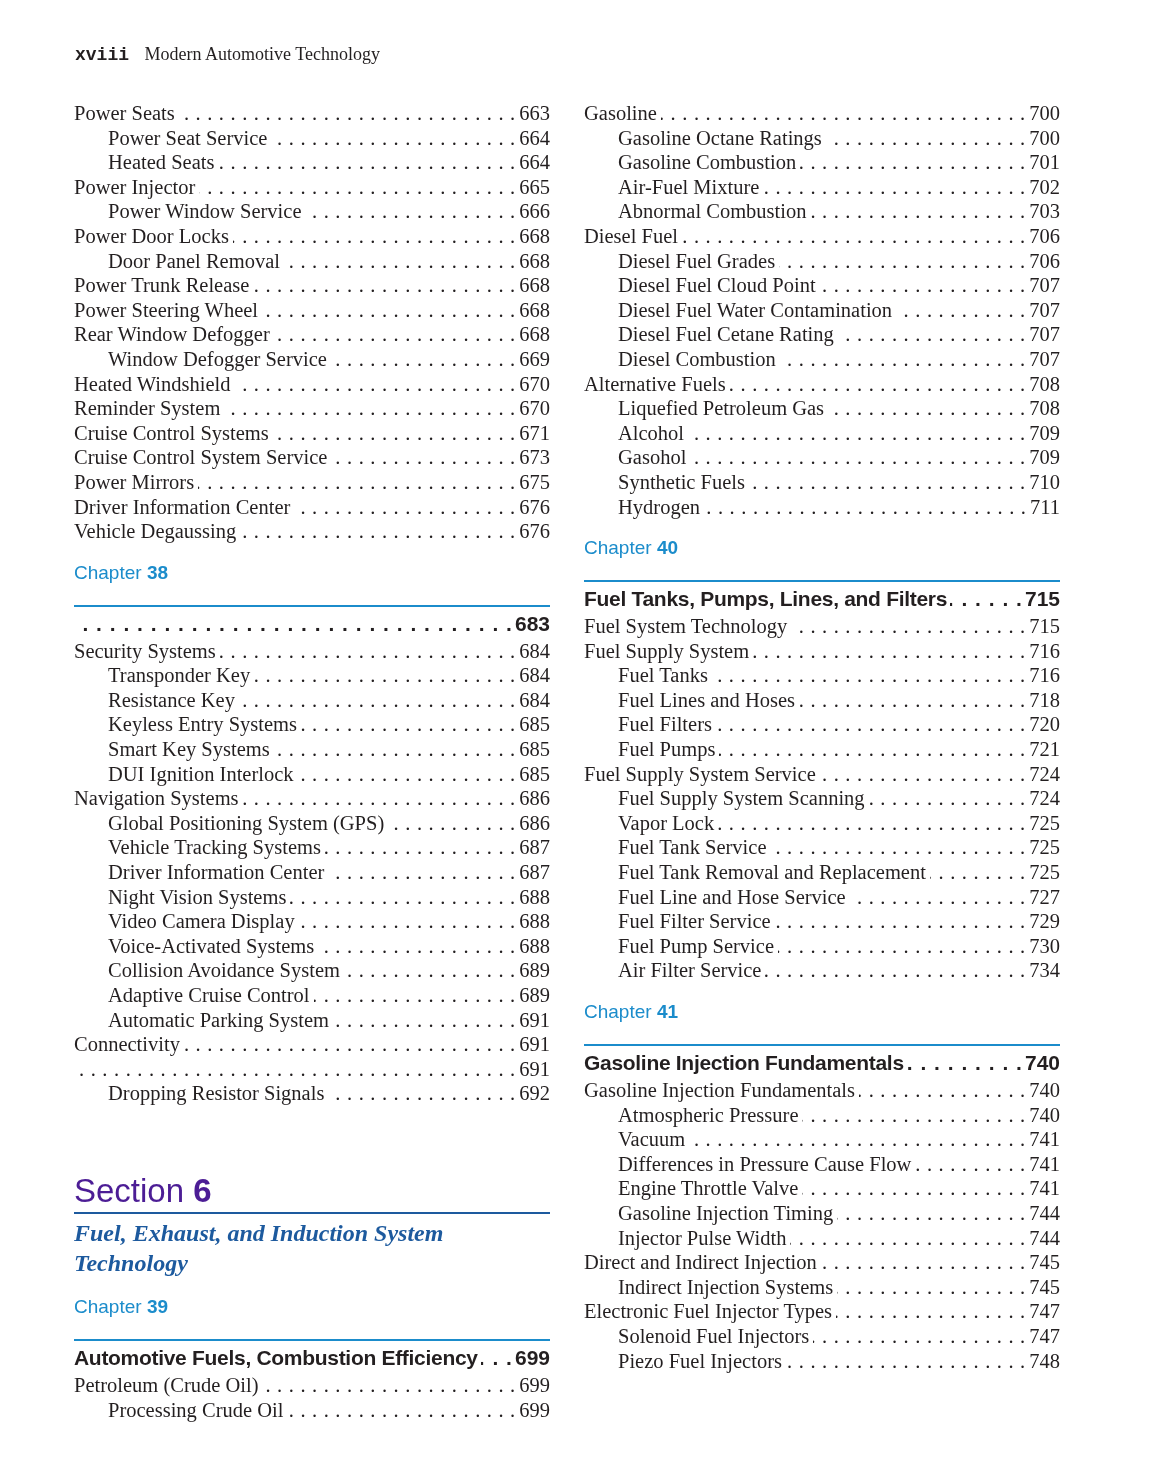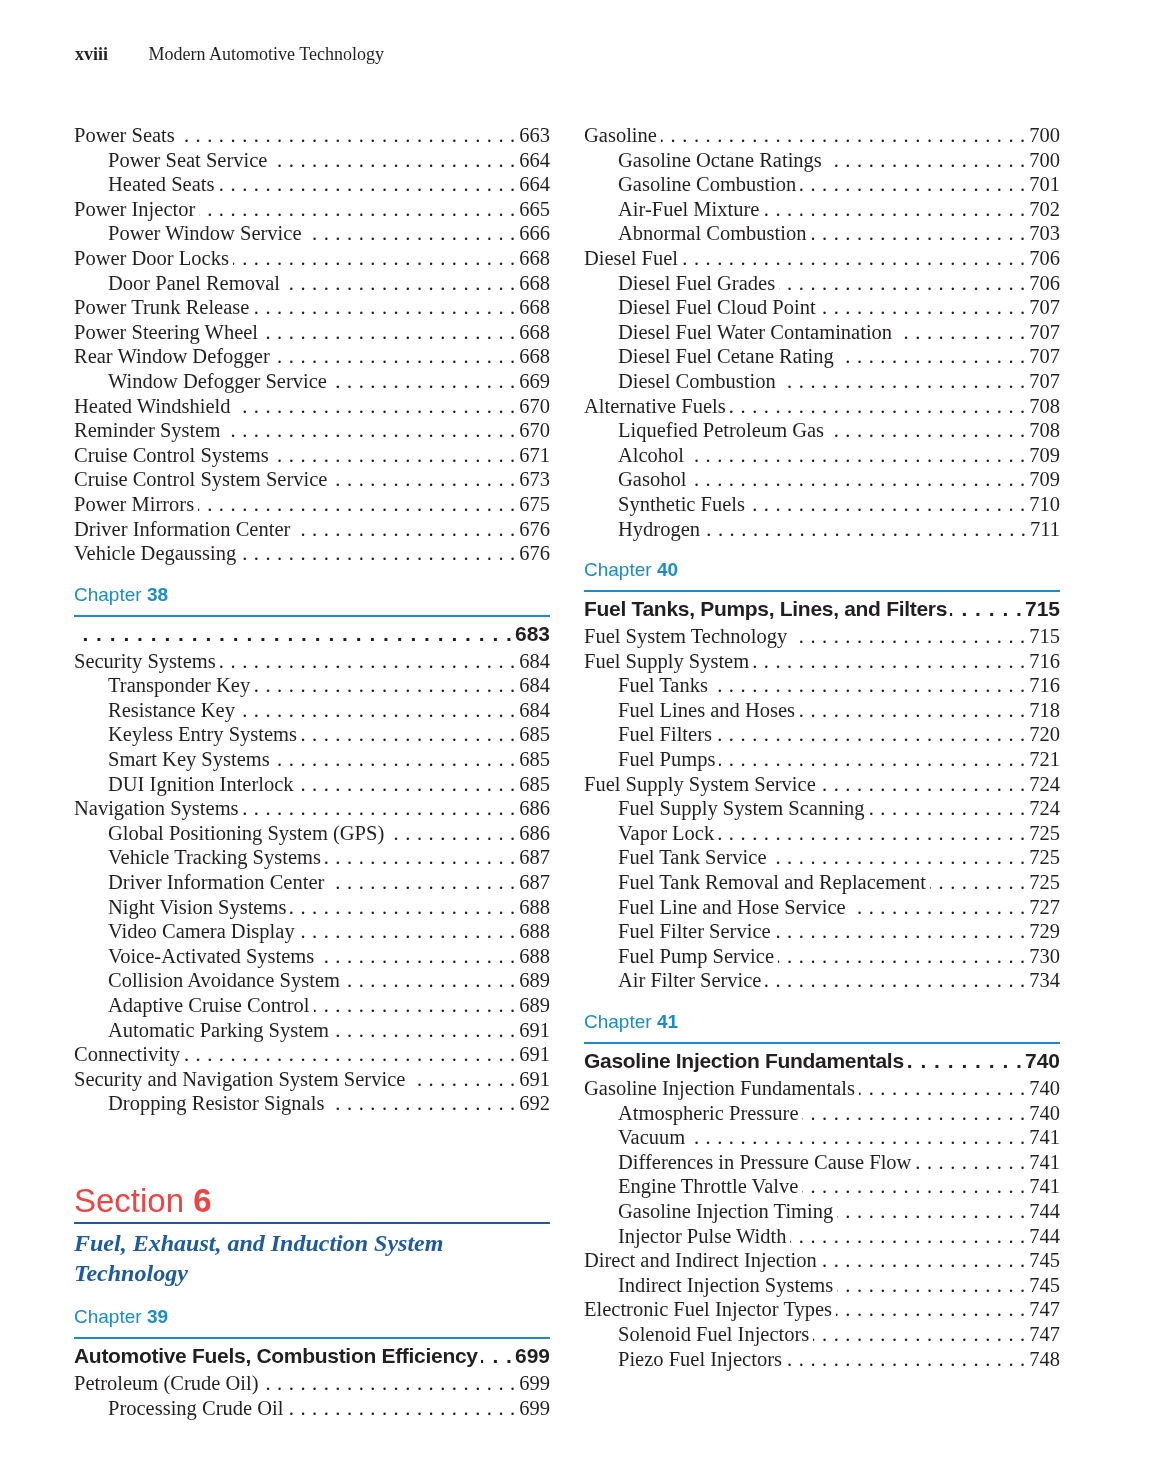--- a/index.html
+++ b/index.html
@@ -1,36 +1,36 @@
 <!DOCTYPE html>
 <html><head>
   <meta charset="utf-8">
   <style>
     html, body { margin: 0; padding: 0; background: #ffffff; }
     body { width: 1156px; height: 1479px; position: relative; overflow: hidden; color: #231f20; }
     .header { position: absolute; left: 75px; top: 44px; font-family: "Liberation Serif", "DejaVu Serif", serif; font-size: 18px; color: #231f20; }
-    .header .folio { font-weight: bold; margin-right: 36px; }
-    .col { position: absolute; top: 101px; width: 476px; margin-top: 22px; }
+    .header .folio { font-weight: bold; margin-right: 11px; font-family: Liberation Mono, monospace; }
+    .col { position: absolute; top: 101px; width: 476px; }
     .col.left { left: 74px; }
     .col.right { left: 584px; }
     .entry { display: flex; align-items: baseline; font-family: "Liberation Serif", "DejaVu Serif", serif; font-size: 20.5px; line-height: 24.6px; height: 24.6px; white-space: nowrap; }
     .entry.l2 { padding-left: 34px; }
     .entry .t { flex: 0 0 auto; }
     .entry .d { flex: 1 1 auto; overflow: hidden; margin: 0 4px; color: #231f20; letter-spacing: 4.2px; }
     .entry .d::before { content: ". . . . . . . . . . . . . . . . . . . . . . . . . . . . . . . . . . . . . . . . . . . . . . . . . . . . . . . . . . . . . . ."; letter-spacing: 0; word-spacing: 1.4px; }
     .entry .d { direction: rtl; text-align: left; }
     .entry .p { flex: 0 0 auto; }
-    .chapter-label { font-family: "Liberation Sans", "DejaVu Sans", sans-serif; font-size: 19px; color: #1b8ccb; margin-top: 16px; height: 26px; line-height: 26px; border-bottom: 2px solid #1b8ccb; padding-bottom: 7px; }
+    .chapter-label { font-family: "Liberation Sans", "DejaVu Sans", sans-serif; font-size: 19px; color: #1b8ccb; margin-top: 16px; height: 26px; line-height: 26px; border-bottom: 2px solid #1b8ccb; padding-bottom: 19px; }
     .chapter-label b { font-weight: bold; }
     .chapter-title { display: flex; align-items: flex-start; font-family: "Liberation Sans", "DejaVu Sans", sans-serif; font-weight: bold; font-size: 21px; line-height: 30px; height: 30px; color: #231f20; white-space: nowrap; margin-top: 2px; }
     .chapter-title .t { flex: 0 0 auto; letter-spacing: -0.3px; }
     .chapter-title .d { flex: 1 1 auto; overflow: hidden; margin: 0 3px; direction: rtl; text-align: left; }
     .chapter-title .d::before { content: ". . . . . . . . . . . . . . . . . . . . . . . . . . . . . . . . . . . . . . . . . . . . . . . . . . . . . . . . . . . . . . ."; word-spacing: 2px; }
     .chapter-title .p { flex: 0 0 auto; }
-    .section-label { font-family: "Liberation Sans", "DejaVu Sans", sans-serif; font-size: 33px; color: #ef4444; margin-top: 66px; line-height: 38px; height: 38px; border-bottom: 2px solid #1d5a9e; padding-bottom: 2px; }
+    .section-label { font-family: "Liberation Sans", "DejaVu Sans", sans-serif; font-size: 33px; color: #4c1d95; margin-top: 66px; line-height: 38px; height: 38px; border-bottom: 2px solid #1d5a9e; padding-bottom: 2px; }
     .section-label b { font-weight: bold; }
     .section-title { font-family: Liberation Serif, serif; font-weight: bold; font-style: italic; font-size: 24px; line-height: 30px; color: #1d5a9e; margin-top: 4px; width: 420px; }
   </style>
 </head>
 <body>
 
 <div class="header">
   <span class="folio">xviii</span>
   <span>Modern Automotive Technology</span>
 </div>
@@ -216,21 +216,20 @@
         <span class="t">Automatic Parking System</span>
         <span class="d"></span>
         <span class="p">691</span>
       </div>
       <div class="entry">
         <span class="t">Connectivity</span>
         <span class="d"></span>
         <span class="p">691</span>
       </div>
       <div class="entry">
-        <span class="t">Security and Navigation System Service</span>
         <span class="d"></span>
         <span class="p">691</span>
       </div>
       <div class="entry l2">
         <span class="t">Dropping Resistor Signals</span>
         <span class="d"></span>
         <span class="p">692</span>
       </div>
     </div>
 

